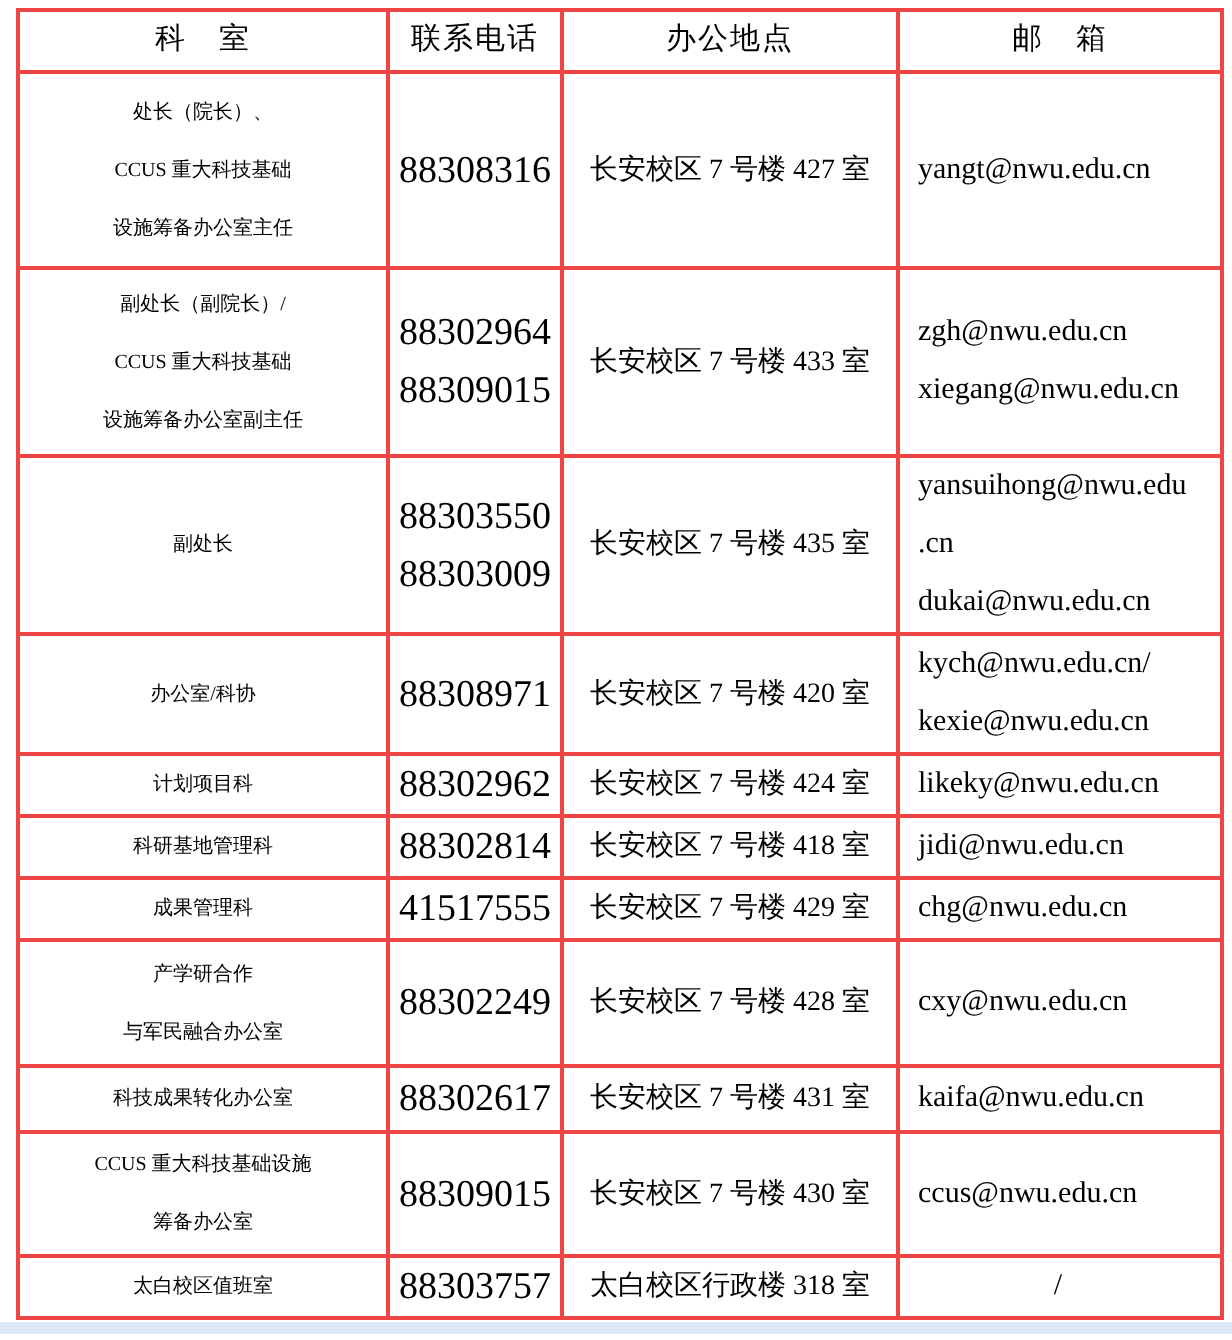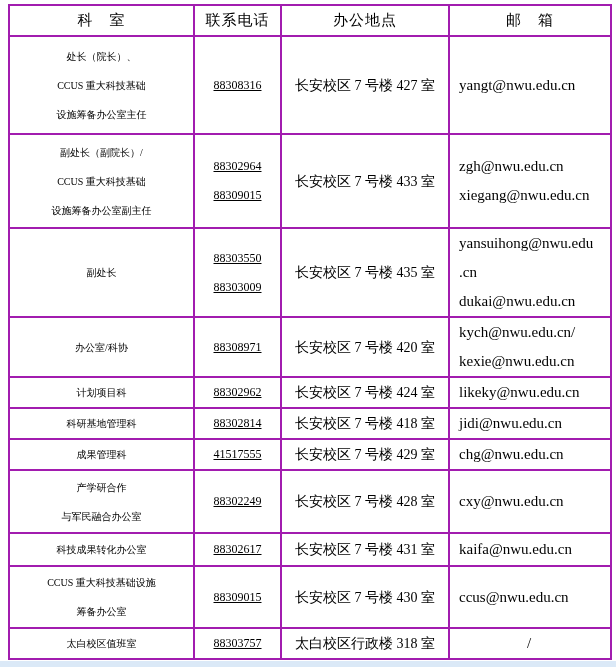--- a/index.html
+++ b/index.html
@@ -19,21 +19,21 @@
     position: absolute;
     left: 8px;
     top: 4px;
     width: 602px;
     border-collapse: collapse;
     table-layout: fixed;
     background: #ffffff;
   }
   .contact-table th,
   .contact-table td {
-    border: 2px solid #a21caf;
+    border: 2px solid #ef4444;
     font-weight: normal;
     font-size: 14px;
     line-height: 29px;
     text-align: center;
     vertical-align: middle;
     padding: 0 2px;
     white-space: pre-line;
     overflow: hidden;
   }
   .contact-table thead tr { height: 29px; }
@@ -46,21 +46,21 @@
   .contact-table tbody tr:nth-child(4)  { height: 60px; }
   .contact-table tbody tr:nth-child(5)  { height: 16px; }
   .contact-table tbody tr:nth-child(6)  { height: 28px; margin-left: 32px; }
   .contact-table tbody tr:nth-child(7)  { height: 27px; }
   .contact-table tbody tr:nth-child(8)  { height: 63px; }
   .contact-table tbody tr:nth-child(9)  { height: 33px; }
   .contact-table tbody tr:nth-child(10) { height: 62px; }
   .contact-table tbody tr:nth-child(11) { height: 24px; }
 
   td.dept-cell  { font-size: 10px; }
-  td.phone-cell { font-size: 12px; text-decoration: underline; }
+  td.phone-cell { font-size: 19px; }
   td.addr-cell  { font-size: 14px; }
   td.email-cell {
     text-align: left;
     padding-left: 9px;
     padding-right: 4px;
     font-size: 15px;
     font-family: Liberation Serif, serif;
   }
   td.email-cell.center { text-align: center; padding-left: 2px; }
 

